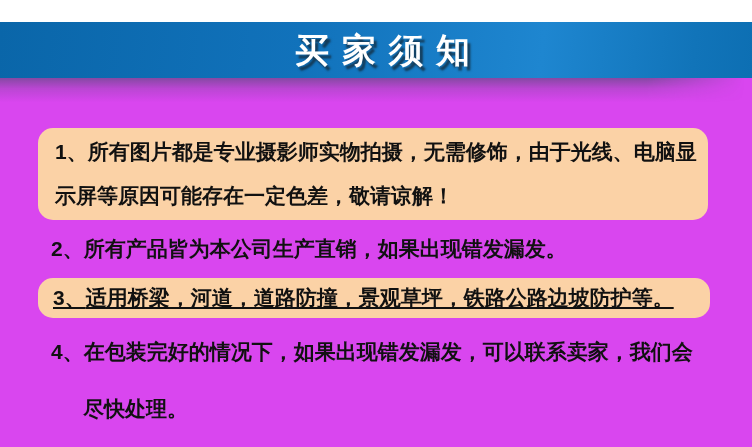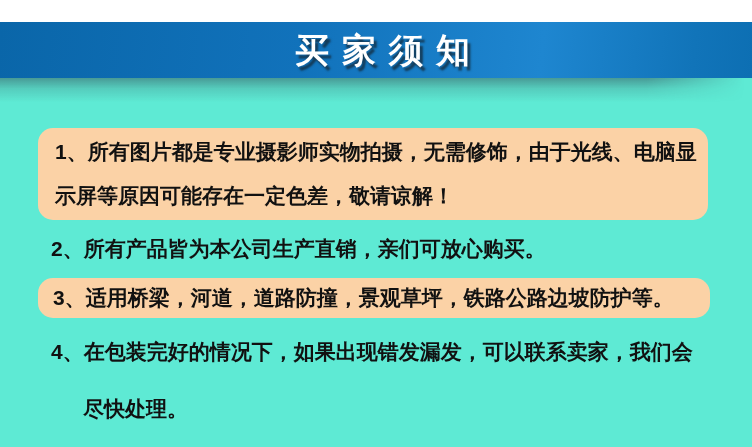--- a/index.html
+++ b/index.html
@@ -25,21 +25,21 @@
     font-size:34px; font-weight:bold;
     letter-spacing:13px; padding-left:26px;
     text-shadow:3px 4px 2px rgba(20,40,55,0.75);
     white-space:nowrap;
   }
 
   
   .page-body {
     position:absolute; top:78px; left:0;
     width:752px; height:369px;
-    background:#5eead4;
+    background:#d946ef;
     padding-top:50px;
   }
   .banner-shadow {
     position:absolute; top:0; left:0;
     width:752px; height:24px;
     background:linear-gradient(to bottom,rgba(50,75,88,0.5) 0%,rgba(50,75,88,0.18) 45%,rgba(50,75,88,0) 100%);
     -webkit-mask-image:linear-gradient(to right,#000 86%,transparent 99%);
     mask-image:linear-gradient(to right,#000 86%,transparent 99%);
   }
 
@@ -57,20 +57,21 @@
   }
   .row2 {
     margin:12px 0 0 51px; width:660px;
     line-height:34px;
   }
   .row3 {
     margin:12px 0 0 38px; width:672px;
     background:#fbd2a6; border-radius:15px;
     padding:3px 0 3px 15px;
     line-height:34px;
+    text-decoration:underline;
   }
   .row4 {
     margin:5px 0 0 51px; width:650px;
     padding-left:32px; text-indent:-32px;
     line-height:57px;
   }
 </style>
 </head>
 <body>
 
@@ -78,20 +79,20 @@
 
   <div class="banner">
     <div class="banner-title">买家须知</div>
   </div>
 
   <div class="page-body">
     <div class="banner-shadow"></div>
 
     <div class="row row1"><span class="num">1、</span><span>所有图片都是专业摄影师实物拍摄，无需修饰，由于光线、电脑显示屏等原因可能存在一定色差，敬请谅解！</span></div>
 
-    <div class="row row2"><span class="num">2、</span><span>所有产品皆为本公司生产直销，亲们可放心购买。</span></div>
+    <div class="row row2"><span class="num">2、</span><span>所有产品皆为本公司生产直销，如果出现错发漏发。</span></div>
 
     <div class="row row3"><span class="num">3、</span><span>适用桥梁，河道，道路防撞，景观草坪，铁路公路边坡防护等。</span></div>
 
     <div class="row row4"><span class="num">4、</span><span>在包装完好的情况下，如果出现错发漏发，可以联系卖家，我们会尽快处理。</span></div>
   </div>
 
 </div>
 
 </body></html>

